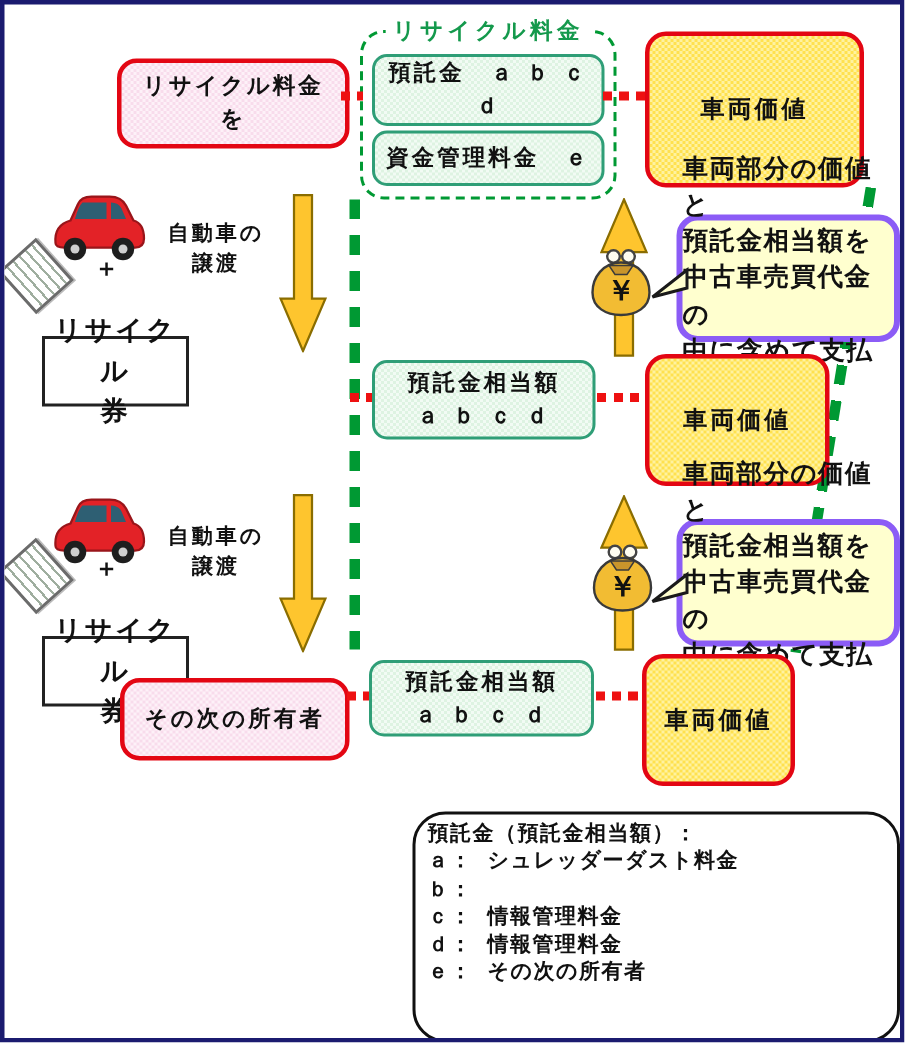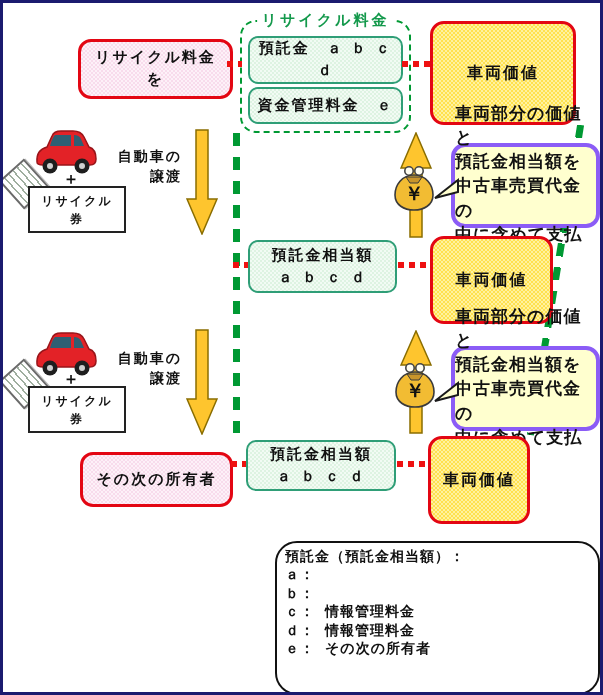--- a/index.html
+++ b/index.html
@@ -39,23 +39,23 @@
   .group-label{
     position:absolute;top:-11px;left:50%;transform:translateX(-50%);
     background:#fff;padding:0 5px;color:#14994c;font-size:15px;
     letter-spacing:3px;white-space:nowrap;
   }
   .rdots{height:6px;background:repeating-linear-gradient(90deg,#ee1111 0 6px,transparent 6px 11px);}
   .gdash{background:repeating-linear-gradient(180deg,#009933 0 13px,transparent 13px 24px);width:7px;}
   .whitebox{
     box-sizing:border-box;background:#fff;border:2px solid #222;
     display:flex;flex-direction:column;align-items:center;justify-content:center;
-    text-align:center;white-space:pre-line;font-size:12px;letter-spacing:2px;line-height:1.5;
-  }
-  .transfer-label{font-size:14px;letter-spacing:2px;line-height:1.4;text-align:right;white-space:pre-line;}
+    text-align:center;white-space:pre-line;font-size:18px;letter-spacing:2px;line-height:1.5;margin-top:38px;
+  }
+  .transfer-label{font-size:14px;letter-spacing:2px;line-height:1.4;text-align:center;white-space:pre-line;}
   .plus{font-size:16px;text-align:center;}
   .memo{
     width:30px;height:34px;background:#fff;border:2px solid #6b6b6b;
     background-image:repeating-linear-gradient(90deg,transparent 0 4px,#9fae9f 4px 5.5px);
     transform:rotate(-42deg);box-shadow:1px 1px 0 #bbb;
   }
   .bubble{
     box-sizing:border-box;background:#ffffcf;border:4px solid #8b5cf6;border-radius:14px;
     display:flex;align-items:center;justify-content:center;text-align:left;
     white-space:pre-line;font-size:17px;letter-spacing:1px;line-height:1.42;
@@ -200,20 +200,21 @@
   <div class="abs box greenbox" style="left:243px;top:437px;width:150px;height:51px;">預託金相当額
 ａ ｂ ｃ ｄ</div>
   <div class="abs box yellowbox" style="left:425px;top:433px;width:102px;height:88px;">車両価値</div>
   <div class="abs rdots" style="left:228px;top:458px;width:15px;"></div>
   <div class="abs rdots" style="left:394px;top:458px;width:30px;"></div>
 
   <div class="abs legend" style="left:272px;top:538px;width:325px;height:154px;border-radius:22px;">
     <div>預託金（預託金相当額）：</div>
     <div class="row">
       <span class="key">ａ：</span>
+      <span>シュレッダーダスト料金</span>
     </div>
     <div class="row">
       <span class="key">ｂ：</span>
     </div>
     <div class="row">
       <span class="key">ｃ：</span>
       <span>情報管理料金</span>
     </div>
     <div class="row">
       <span class="key">ｄ：</span>

